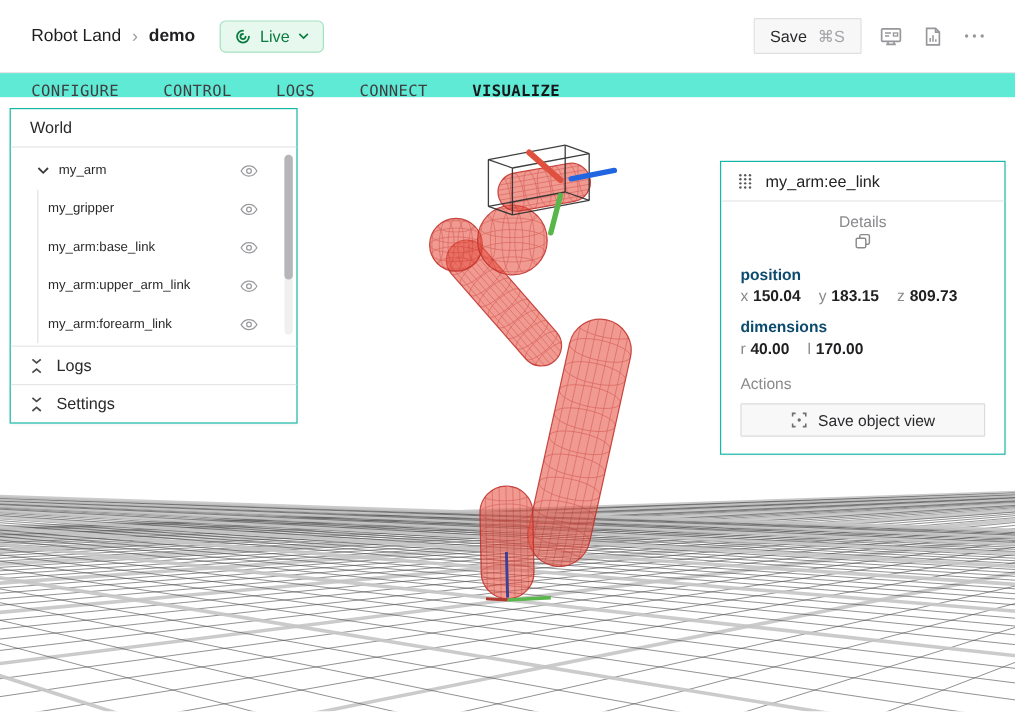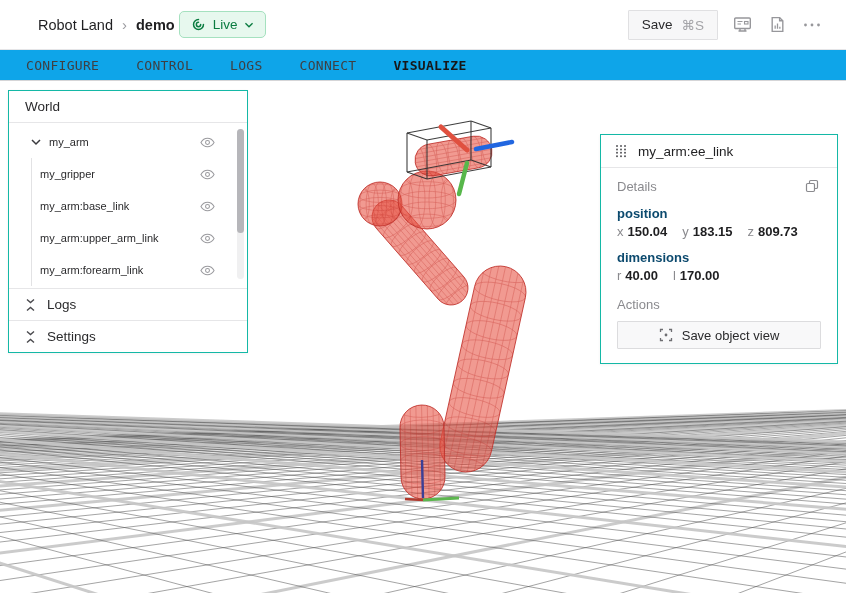--- a/index.html
+++ b/index.html
@@ -1,36 +1,36 @@
 <!DOCTYPE html>
 <html><head>
 <meta charset="utf-8">
 <style>
   * { margin:0; padding:0; box-sizing:border-box; }
   html,body { width:846px; height:593px; overflow:hidden; background:#fff;
     font-family:"Liberation Sans", sans-serif; color:#1f1f21; }
   button { font-family:inherit; cursor:pointer; }
 
   
-  .topbar { height:49px; display:flex; align-items:center; padding:0 22px 0 38px; background:#fff; }
+  .topbar { height:60px; display:flex; align-items:center; padding:0 22px 0 26px; background:#fff; }
   .crumbs { display:flex; align-items:center; font-size:14.5px; color:#1f1f21; }
   .crumb-sep { color:#9b9ba0; margin:0 9px; font-size:15px; }
   .crumb.current { font-weight:700; }
-  .live-pill { margin-left:4px; display:flex; align-items:center; gap:7px;
+  .live-pill { margin-left:20px; display:flex; align-items:center; gap:7px;
     background:#e7f8ee; border:1px solid #a5e1bf; color:#0b7c41; border-radius:5px;
     height:27px; padding:0 11px; font-size:13.5px; }
   .topbar-right { margin-left:auto; display:flex; align-items:center; gap:12px; }
   .save-btn { display:flex; align-items:center; gap:9px; background:#f7f7f8;
     border:1px solid #e0e0e2; height:30px; padding:0 13px; font-size:13.5px;
     color:#2a2a2c; border-radius:1px; }
   .save-kbd { color:#a4a4a8; }
   .icon-btn { background:none; border:none; padding:3px; display:flex; align-items:center; }
 
   
-  .tabbar { height:32px; background:#0ea5e9; border-top:1px solid #e5e5e7; border-bottom:1px solid #d5d5d7;
+  .tabbar { height:32px; background:#5eead4; border-top:1px solid #e5e5e7; border-bottom:1px solid #d5d5d7;
     display:flex; align-items:center; gap:37px; padding-left:26px; }
   .tab { background:none; border:none; font-family:"DejaVu Sans Mono", monospace;
     font-size:13px; letter-spacing:0.3px; color:#3f3f42; }
   .tab.active { font-weight:700; color:#17171a; }
 
   
   .canvas { position:absolute; top:81px; left:0; width:846px; height:512px; background:#fff; overflow:hidden; }
   #scene { position:absolute; top:0; left:0; }
 
   
@@ -53,21 +53,21 @@
   .scrollbar-thumb { position:absolute; top:0; left:0; width:7px; height:104px;
     background:#b6b6ba; border-radius:4px; }
   .section-row { height:32px; border-top:1px solid #e6e6e8; display:flex; align-items:center;
     padding:0 16px; gap:11px; font-size:13.5px; color:#2a2a2c; background:none; border-left:none;
     border-right:none; border-bottom:none; width:100%; }
 
   .rp-header { height:33px; display:flex; align-items:center; gap:11px; padding:0 14px;
     border-bottom:1px solid #e6e6e8; font-size:13.5px; color:#222224; }
   .rp-body { padding:9px 16px 14px; }
   .details-row { display:flex; justify-content:space-between; align-items:center;
-    color:#8a8a8e; font-size:13px; }
+    color:#8a8a8e; font-size:13px;flex-direction:column; }
   .copy-btn { background:none; border:none; padding:2px; display:flex; }
   .detail-sec { margin-top:11px; }
   .sec-title { font-weight:700; font-size:13px; color:#0c4a6e; }
   .pairs { margin-top:3px; display:flex; gap:15px; font-size:13px; flex-wrap:wrap;text-align:right; }
   .pair .k { color:#8a8a8e; margin-right:4px; }
   .pair .v { color:#1f1f21; font-weight:600; }
   .actions-label { margin-top:14px; color:#8a8a8e; font-size:13px; }
   .enter-btn { margin-top:9px; width:100%; height:28px; background:#f8f8f9;
     border:1px solid #dcdcde; display:flex; align-items:center; justify-content:center;
     gap:9px; font-size:13px; color:#2a2a2c; border-radius:1px; }

